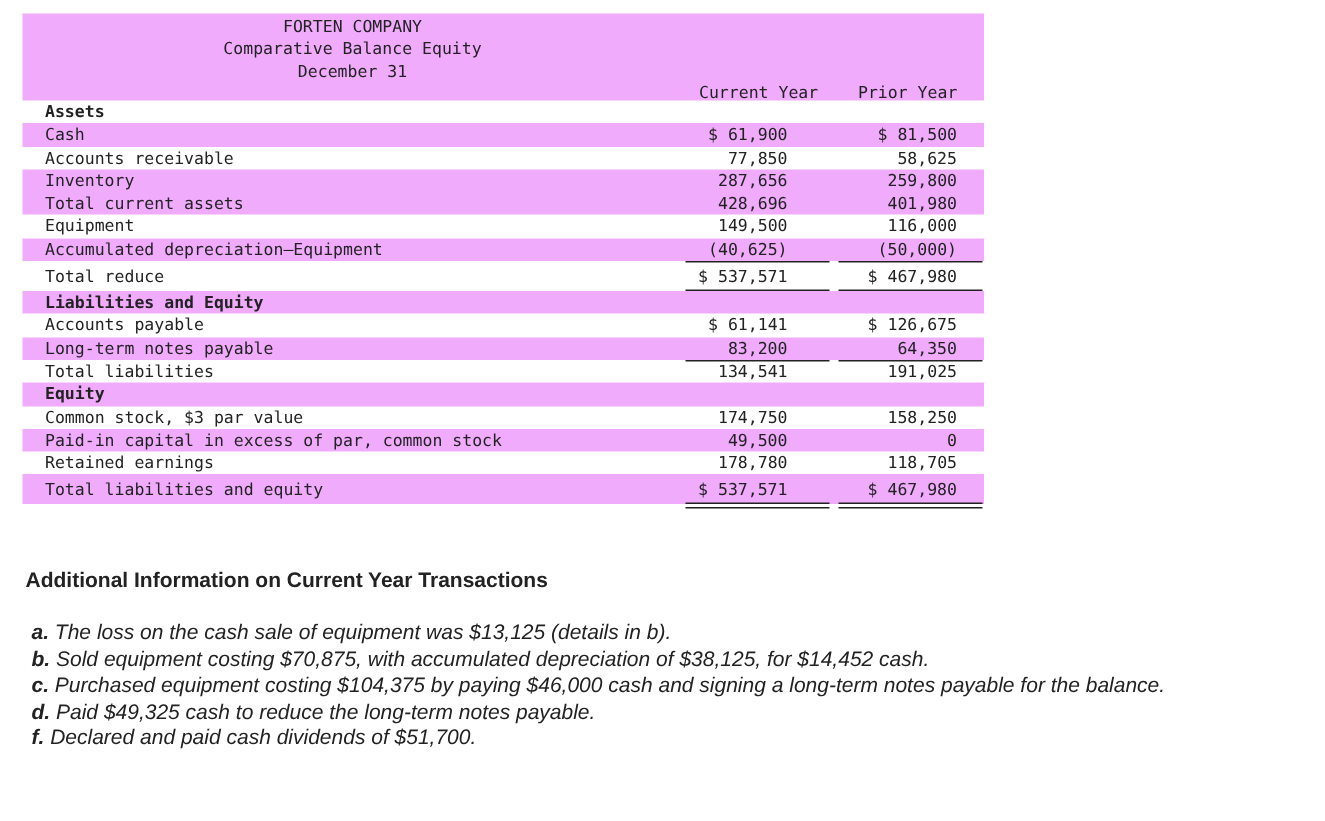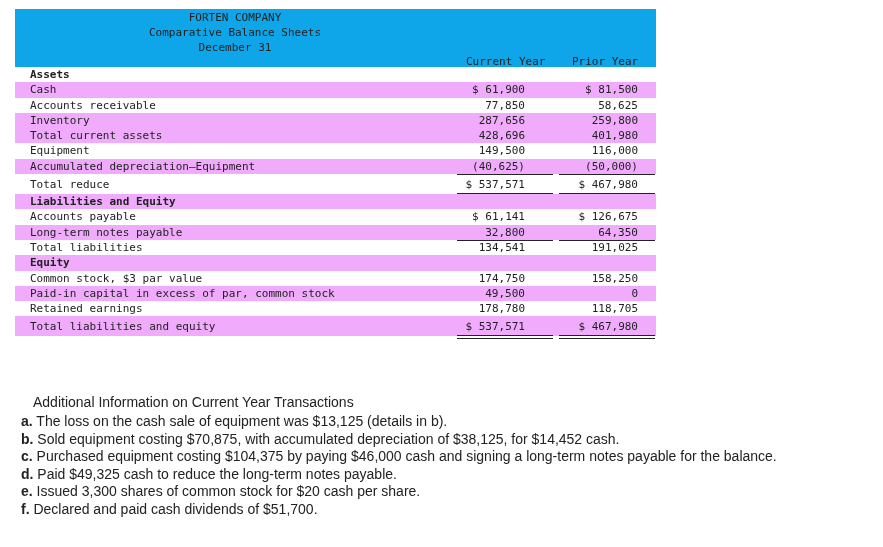--- a/index.html
+++ b/index.html
@@ -3,21 +3,21 @@
 <meta charset="utf-8">
 <style>
   html, body { margin: 0; padding: 0; background: #ffffff; }
   body { width: 883px; height: 547px; position: relative; overflow: hidden; }
   .sheet {
     position: absolute; left: 15px; top: 9px; width: 641px;
     font-family: "DejaVu Sans Mono", "Liberation Mono", monospace;
     font-size: 11px; color: #222;
   }
   .header {
-    background: #0ea5e9; height: 58px; position: relative;
+    background: #f0abfc; height: 58px; position: relative;
   }
   .header .title-line {
     position: absolute; left: 0; width: 440px; text-align: center; line-height: 15px;
   }
   .header .t1 { top: 1px; }
   .header .t2 { top: 16px; }
   .header .t3 { top: 31px; }
   .header .col-head { position: absolute; top: 46px; line-height: 14px; }
   .header .ch-cur { left: 451px; }
   .header .ch-prior { left: 557px; }
@@ -29,32 +29,32 @@
   .row .vc { left: 420px; }
   .row .vp { left: 533px; }
   .cells-line { position: absolute; height: 0; border-top: 1px solid #222; }
   .ul-cur { left: 442px; width: 96px; }
   .ul-pri { left: 544px; width: 96px; }
   .dbl { position: absolute; height: 2px; border-top: 1px solid #222; border-bottom: 1px solid #222; }
   .info {
     position: absolute; left: 17px; top: 378px; width: 820px;
     font-family: "Liberation Sans", "DejaVu Sans", sans-serif; color: #222;
   }
-  .info h3 { margin: 16px; font-size: 14px; font-weight: normal; }
-  .info ul { list-style: none; margin: 0; padding: 0; position: absolute; top: 35px; left: 4px; width: 800px; }
+  .info h3 { margin: 0; font-size: 14px; font-weight: bold; }
+  .info ul { list-style: none; margin: 0; padding: 0; position: absolute; top: 35px; left: 4px; width: 800px; font-style: italic; }
   .info li { font-size: 14px; line-height: 17.5px; padding-left: 14px; text-indent: -14px; }
   .info li b { font-weight: bold; }
 </style>
 </head>
 <body>
 
 <div class="sheet">
   <div class="header">
     <div class="title-line t1">FORTEN COMPANY</div>
-    <div class="title-line t2">Comparative Balance Sheets</div>
+    <div class="title-line t2">Comparative Balance Equity</div>
     <div class="title-line t3">December 31</div>
     <div class="col-head ch-cur">Current Year</div>
     <div class="col-head ch-prior">Prior Year</div>
   </div>
 
   <div class="row">
     <span class="lbl bold">Assets</span>
   </div>
   <div class="row alt">
     <span class="lbl">Cash</span>
@@ -99,21 +99,21 @@
   <div class="row alt">
     <span class="lbl bold">Liabilities and Equity</span>
   </div>
   <div class="row">
     <span class="lbl">Accounts payable</span>
     <span class="v vc">$ 61,141</span>
     <span class="v vp">$ 126,675</span>
   </div>
   <div class="row alt">
     <span class="lbl">Long-term notes payable</span>
-    <span class="v vc">32,800</span>
+    <span class="v vc">83,200</span>
     <span class="v vp">64,350</span>
     <div class="cells-line ul-cur" style="top:15px"></div>
     <div class="cells-line ul-pri" style="top:15px"></div>
   </div>
   <div class="row">
     <span class="lbl">Total liabilities</span>
     <span class="v vc">134,541</span>
     <span class="v vp">191,025</span>
   </div>
 
@@ -146,16 +146,15 @@
   </div>
 </div>
 
 <div class="info">
   <h3>Additional Information on Current Year Transactions</h3>
   <ul>
     <li><b>a.</b><span> The loss on the cash sale of equipment was $13,125 (details in b).</span></li>
     <li><b>b.</b><span> Sold equipment costing $70,875, with accumulated depreciation of $38,125, for $14,452 cash.</span></li>
     <li><b>c.</b><span> Purchased equipment costing $104,375 by paying $46,000 cash and signing a long-term notes payable for the balance.</span></li>
     <li><b>d.</b><span> Paid $49,325 cash to reduce the long-term notes payable.</span></li>
-    <li><b>e.</b><span> Issued 3,300 shares of common stock for $20 cash per share.</span></li>
     <li><b>f.</b><span> Declared and paid cash dividends of $51,700.</span></li>
   </ul>
 </div>
 
 </body></html>

